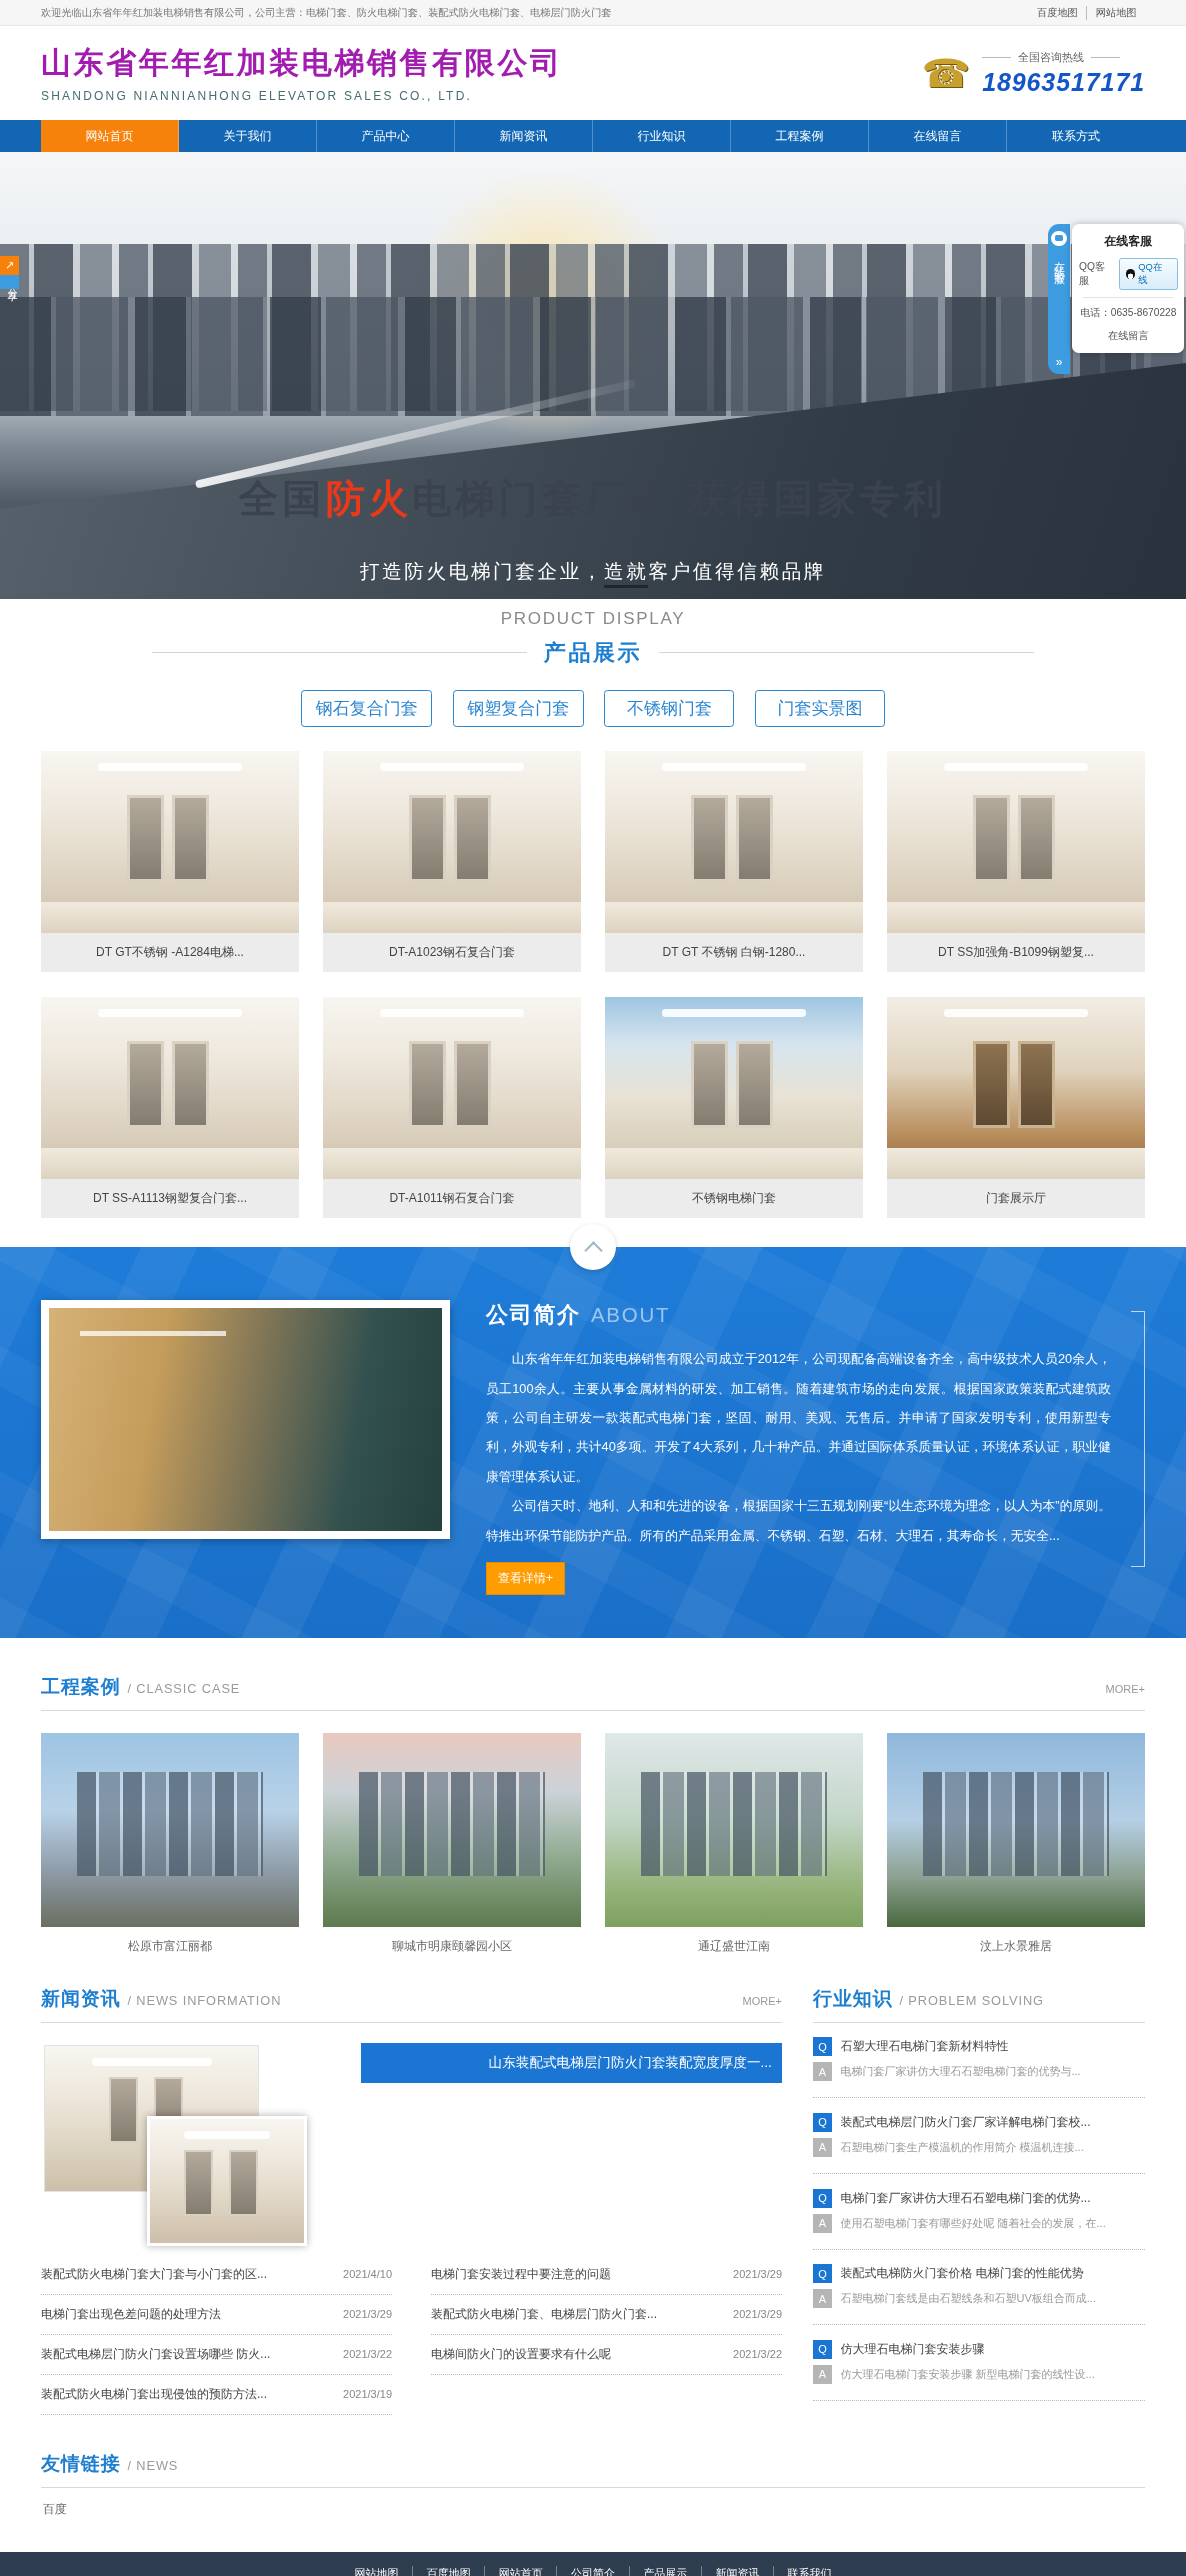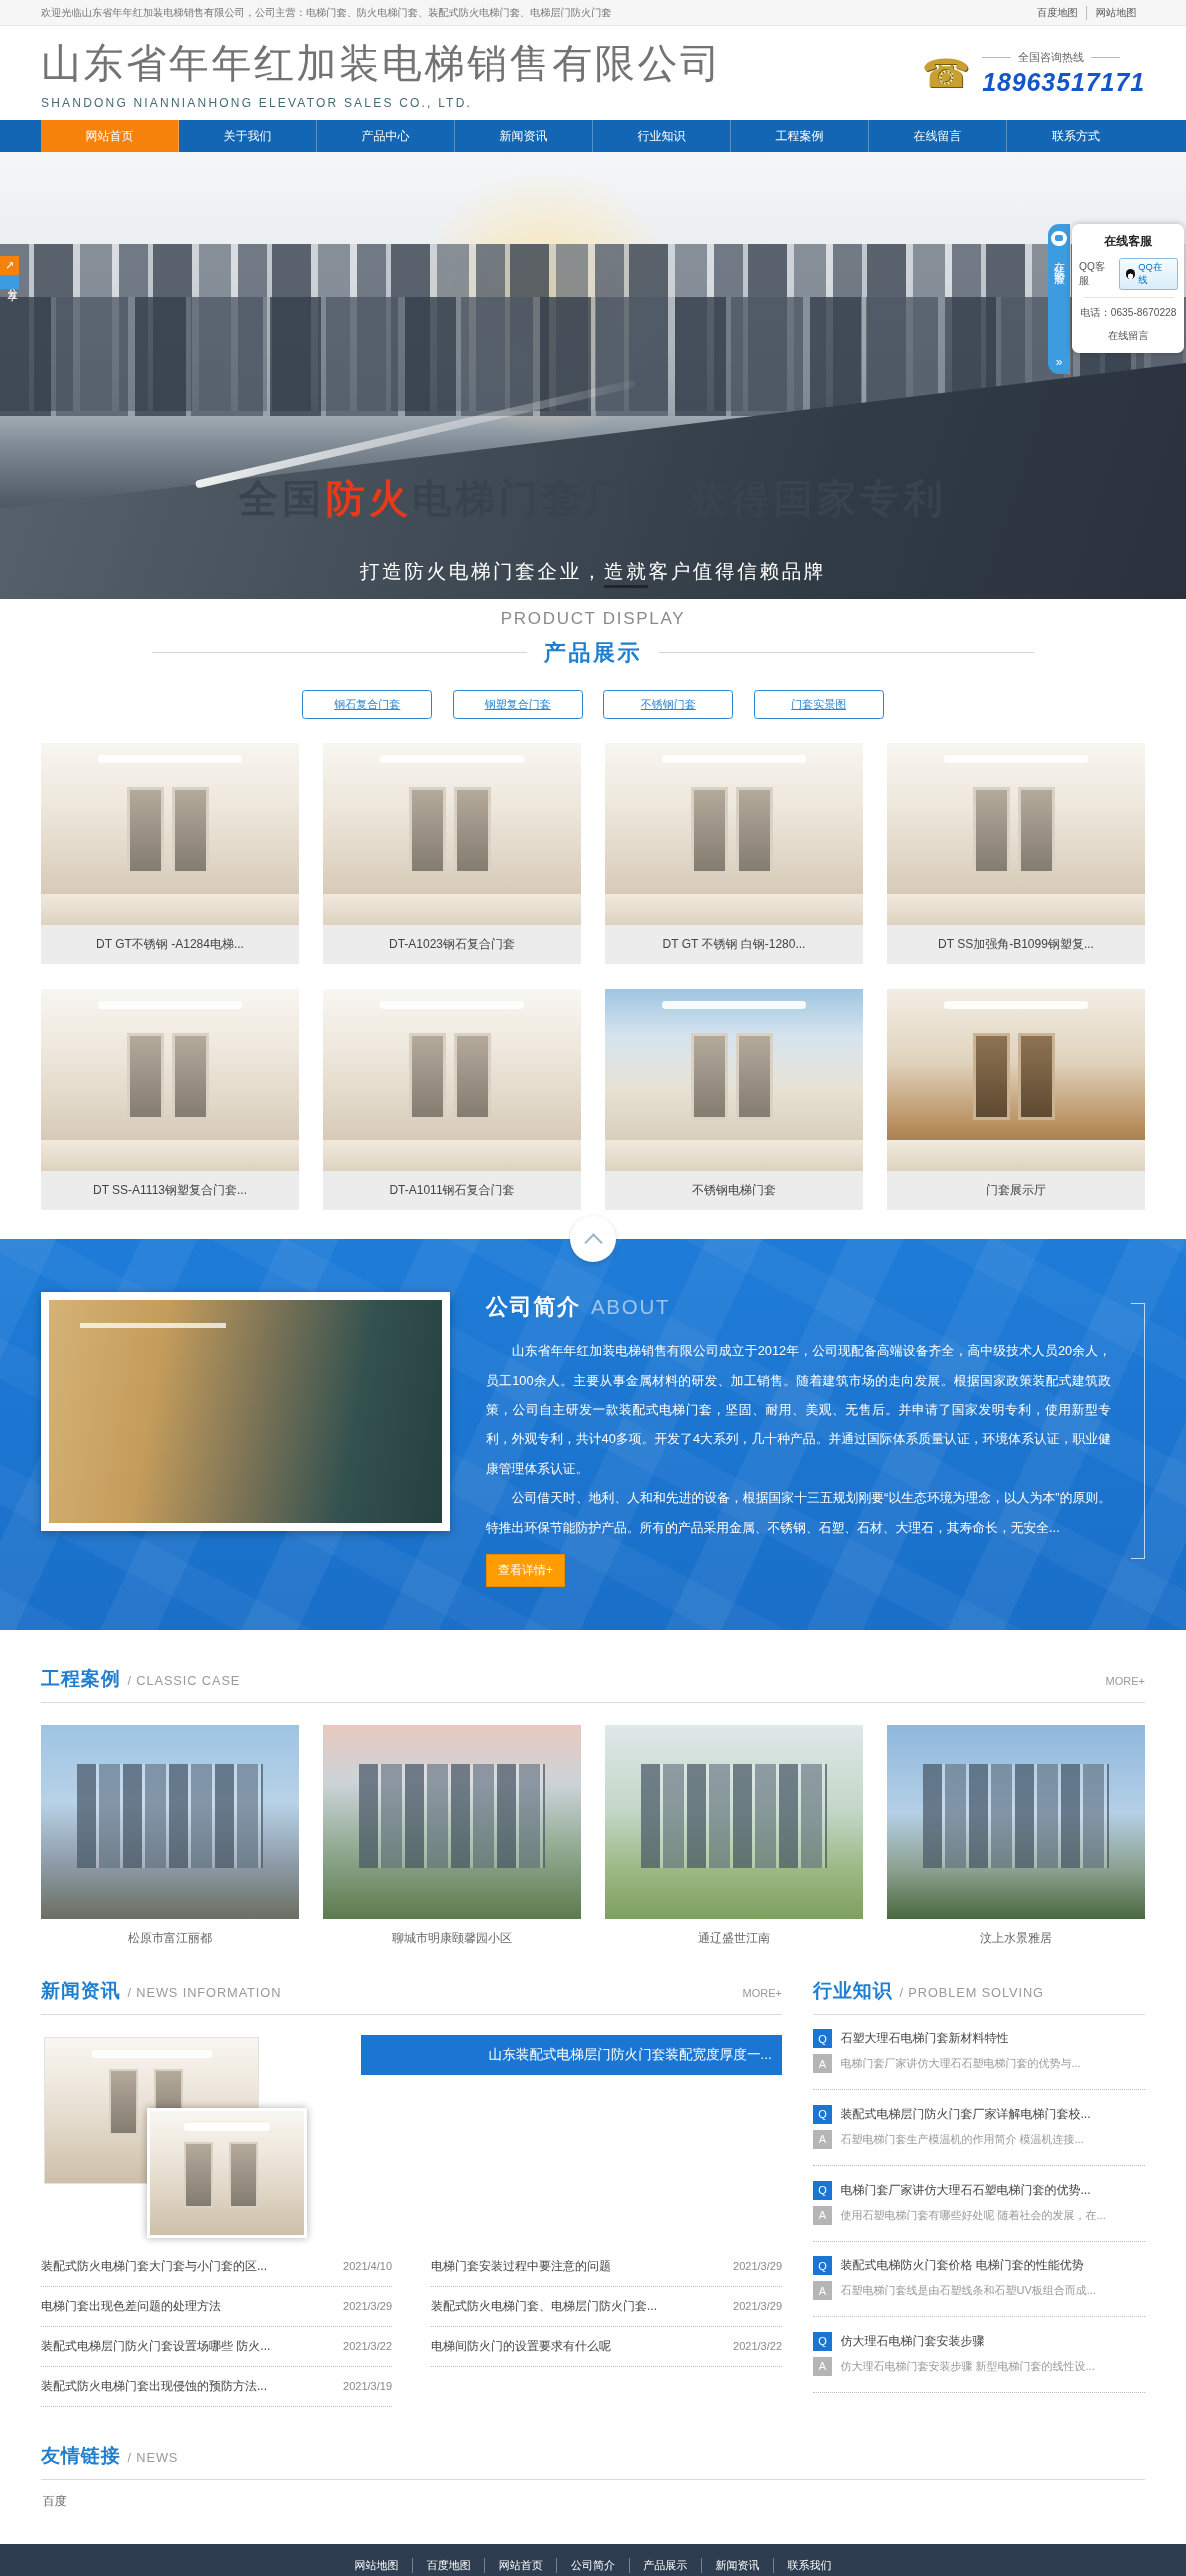--- a/index.html
+++ b/index.html
@@ -11,21 +11,21 @@
   .topbar { height: 26.4px; background: #f6f6f6; border-bottom: 0.9px solid #e7e7e7; }
   .topbar .wrap { display: flex; justify-content: space-between; align-items: center; height: 100%; }
   .topbar-welcome { font-size: 10.2px; color: #777; }
   .topbar-links { display: flex; align-items: center; font-size: 10.2px; color: #555; }
   .topbar-links .tlink { padding: 0 8.5px; cursor: pointer; }
   .topbar-links .tlink + .tlink { border-left: 0.9px solid #bbb; }
 
   
   .header { height: 94px; }
   .header .wrap { display: flex; align-items: center; height: 100%; }
-  .logo-cn { font-size: 40px; font-weight: normal; color: #737373; letter-spacing: 2.6px; }
+  .logo-cn { font-size: 30px; font-weight: bold; color: #a21caf; letter-spacing: 2.6px; }
   .logo-en { font-size: 12px; font-weight: normal; color: #456d72; letter-spacing: 2.2px; margin-top: 5.1px; }
   .hotline { margin-left: auto; display: flex; align-items: center; gap: 12px; }
   .tel-icon { font-size: 39px; color: #c9a02d; text-shadow: 0.9px 0.9px 0 #6b5716; line-height: 1; }
   .hl-top { display: flex; align-items: center; gap: 6.8px; color: #666; font-size: 11px; }
   .hl-line { width: 29px; height: 0.9px; background: #b9b9b9; }
   .hl-num { font-size: 25px; font-weight: bold; font-style: italic; color: #1356c9; margin-top: 3.4px; letter-spacing: 0.9px; }
 
   
   .nav { height: 32px; background: #1266b3; }
   .nav .wrap { display: flex; height: 100%; }
@@ -89,21 +89,21 @@
   .svc-msg { font-size: 10.2px; color: #555; text-align: center; margin-top: 8.5px; cursor: pointer; }
 
   
   .products { padding-top: 10px; }
   .kicker { font-size: 17px; color: #8a8a8a; text-align: center; letter-spacing: 1.7px; }
   .ptitle-row { display: flex; align-items: center; justify-content: center; gap: 17px; margin-top: 8.5px; }
   .pline { width: 375px; height: 0.9px; background: #d5d5d5; }
   .ptitle { font-size: 22px; color: #1e7fd0; font-weight: bold; letter-spacing: 2.6px; }
   .ptabs { display: flex; justify-content: center; gap: 20.5px; margin: 22px 0 24px; }
   .ptab { min-width: 130px; padding: 6px 13.6px; border: 0.9px solid #2a86d1; border-radius: 3.4px; color: #2a86d1;
-          font-size: 11px; text-align: center; cursor: pointer; background: #fff; text-decoration: underline; }
+          font-size: 17px; text-align: center; cursor: pointer; background: #fff; }
   .pgrid { display: grid; grid-template-columns: repeat(4,1fr); gap: 25.6px 24px; }
   .card { cursor: pointer; }
   .pimg { position: relative; height: 182px; overflow: hidden;
           background: linear-gradient(180deg,#f8f6f1 0%,#efe9df 30%,#e2d8c8 62%,#cdbfa9 100%); }
   .pimg::before { content: ""; position: absolute; top: 12px; left: 22%; right: 22%; height: 7.7px;
                   background: rgba(255,255,255,.9); border-radius: 3.4px; }
   .pimg .doorL, .pimg .doorR { position: absolute; top: 44px; width: 37px; height: 87px;
         background: linear-gradient(180deg,#b3aa9c,#847c6f); border: 3.4px solid #d9d1c3; }
   .doorL { left: calc(50% - 43px); } .doorR { left: calc(50% + 1.7px); }
   .pimg .floor { position: absolute; left: 0; right: 0; bottom: 0; height: 31px;

